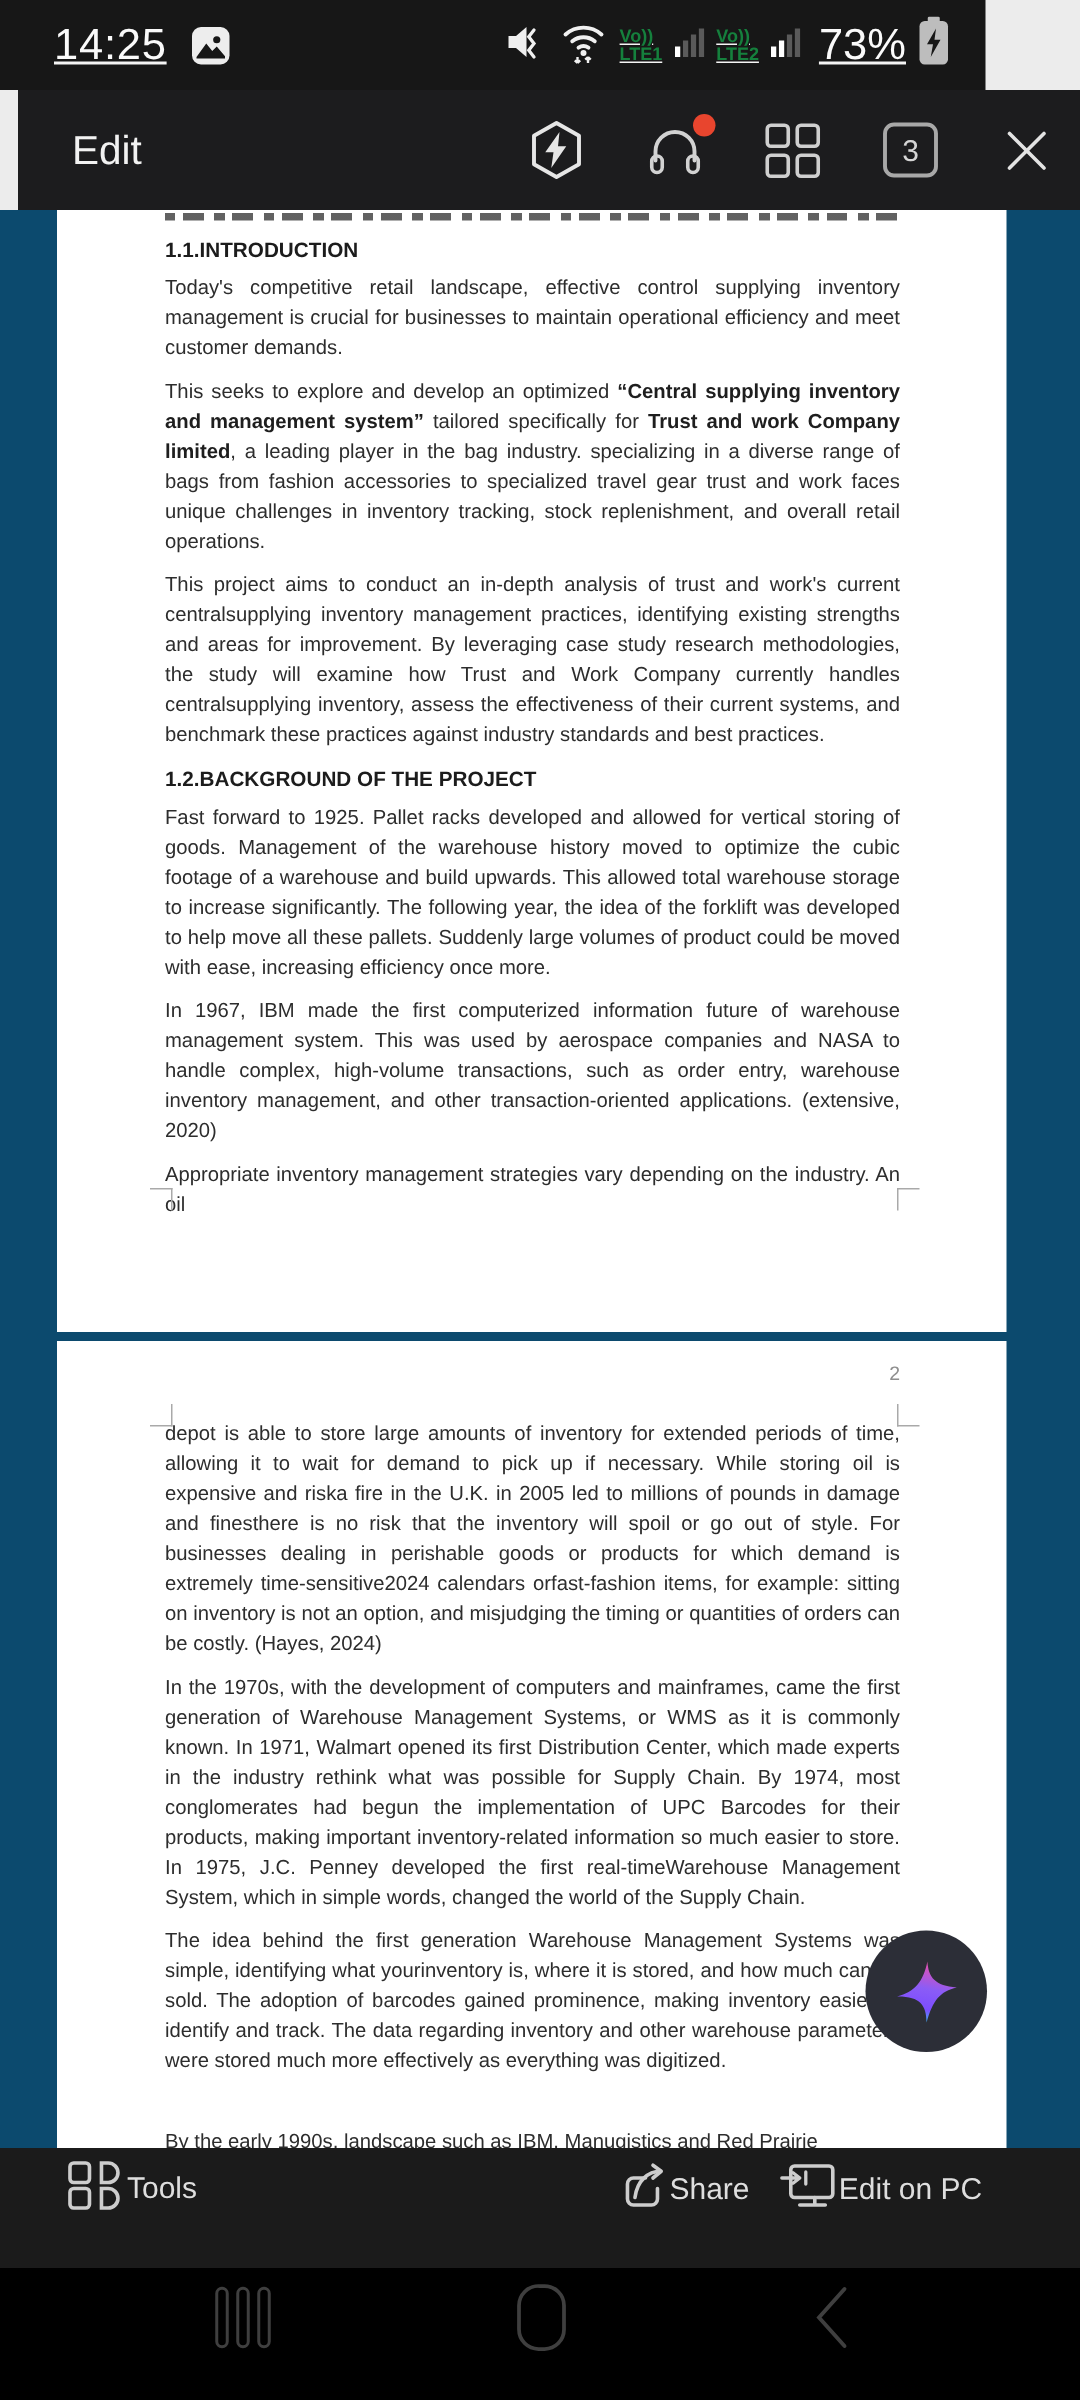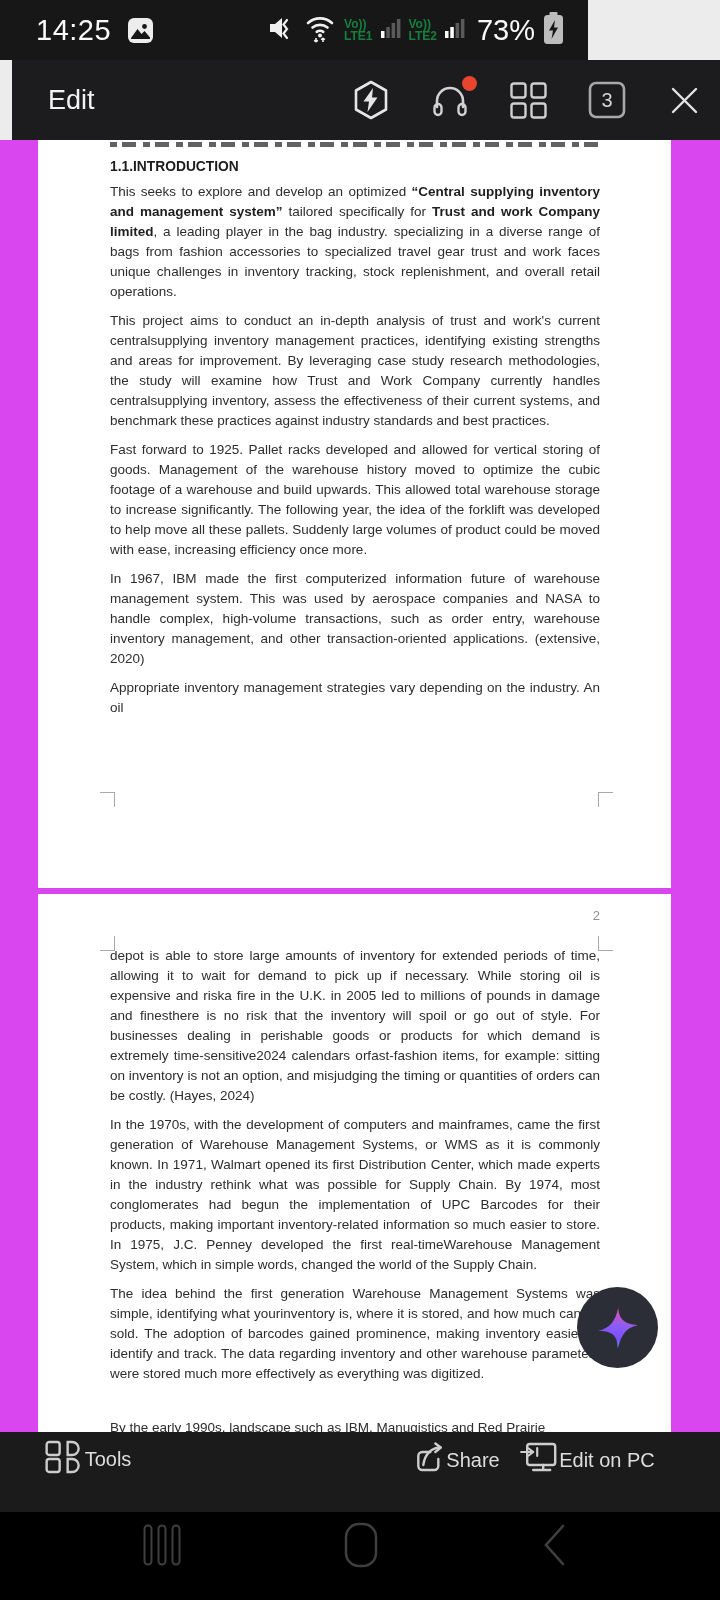--- a/index.html
+++ b/index.html
@@ -3,40 +3,40 @@
 <meta charset="utf-8">
 <style>
   * { margin:0; padding:0; box-sizing:border-box; }
   html,body { background:#000; }
   .screen {
     position:relative; width:720px; height:1600px; overflow:hidden;
     background:#ececec; font-family:"Liberation Sans", sans-serif;
   }
   
   .status-bar {
-    position:absolute; top:0; left:0; width:588px; height:60px;
+    position:absolute; top:0; left:0; width:657px; height:60px;
     background:#171717; display:flex; align-items:center;
-    padding:0 24px 0 36px; color:#f5f5f5;
+    padding:0 24px 0 36px; color:#f5f5f5;text-decoration:underline;
   }
   .status-time { font-size:29px; letter-spacing:.5px; color:#fafafa; }
   .status-gallery { margin-left:16px; display:flex; }
   .status-right { margin-left:auto; display:flex; align-items:center; gap:8px; }
   .net-label { font-size:12px; line-height:12px; font-weight:700; color:#15803d; text-align:left; }
   .battery-pct { font-size:29px; color:#fafafa; margin-left:4px; }
   
   .app-bar {
     position:absolute; top:60px; left:12px; width:720px; height:80px;
     background:#1c1c1e; display:flex; align-items:center; padding:0 30px 0 36px;
   }
   .app-title { font-size:27px; color:#f2f2f2; }
   .app-icons { margin-left:auto; display:flex; align-items:center; gap:41px; }
   .icon-btn { position:relative; display:flex; align-items:center; justify-content:center; }
   .red-dot { position:absolute; top:-6px; right:-8px; width:15px; height:15px; border-radius:50%; background:#e8452e; }
   
-  .doc { position:absolute; top:140px; left:0; width:720px; height:1292px; background:#d946ef; overflow:hidden; }
+  .doc { position:absolute; top:140px; left:0; width:720px; height:1292px; background:#0c4a6e; overflow:hidden; }
   .page { position:absolute; left:38px; width:633px; background:#fff; overflow:hidden; }
   .page1 { top:0; height:748px; padding:0 71px 0 72px; }
   .page2 { top:754px; height:538px; padding:0 71px 0 72px; }
   .clipped-top-line {
     margin-top:2px; height:5px; width:100%;
     background:repeating-linear-gradient(90deg,#3a3a3a 0 7px, transparent 7px 12px, #3a3a3a 12px 26px, transparent 26px 33px);
     opacity:.8;
   }
   .doc-h { font-size:13.8px; font-weight:700; color:#1c1c1c; margin:12px 0 8px; }
   .doc-p {
@@ -167,22 +167,24 @@
           </svg>
       </span>
     </span>
   </div>
 
   <div class="doc">
 
     <div class="page page1">
       <div class="clipped-top-line"></div>
       <div class="doc-h">1.1.INTRODUCTION</div>
+      <p class="doc-p">Today's competitive retail landscape, effective control supplying inventory management is crucial for businesses to maintain operational efficiency and meet customer demands.</p>
       <p class="doc-p"><span> This seeks to explore and develop an optimized </span><b>“Central supplying inventory and management system”</b><span> tailored specifically for </span><b>Trust and work Company limited</b><span>, a leading player in the bag industry. specializing in a diverse range of bags from fashion accessories to specialized travel gear trust and work faces unique challenges in inventory tracking, stock replenishment, and overall retail operations.</span></p>
       <p class="doc-p">This project aims to conduct an in-depth analysis of trust and work's current centralsupplying inventory management practices, identifying existing strengths and areas for improvement. By leveraging case study research methodologies, the study will examine how Trust and Work Company currently handles centralsupplying inventory, assess the effectiveness of their current systems, and benchmark these practices against industry standards and best practices.</p>
+      <div class="doc-h">1.2.BACKGROUND OF THE PROJECT</div>
       <p class="doc-p">Fast forward to 1925. Pallet racks developed and allowed for vertical storing of goods. Management of the warehouse history moved to optimize the cubic footage of a warehouse and build upwards. This allowed total warehouse storage to increase significantly. The following year, the idea of the forklift was developed to help move all these pallets. Suddenly large volumes of product could be moved with ease, increasing efficiency once more.</p>
       <p class="doc-p">In 1967, IBM made the first computerized information future of warehouse management system. This was used by aerospace companies and NASA to handle complex, high-volume transactions, such as order entry, warehouse inventory management, and other transaction-oriented applications. (extensive, 2020)</p>
       <p class="doc-p">Appropriate inventory management strategies vary depending on the industry. An oil</p>
       <span class="corner tr-br" style="left:62px; top:652px;"></span>
       <span class="corner tl-bl" style="right:58px; top:652px;"></span>
     </div>
 
     <div class="page page2">
       <div class="page-number">2</div>
       <span class="corner bl-r" style="left:62px; top:42px;"></span>

